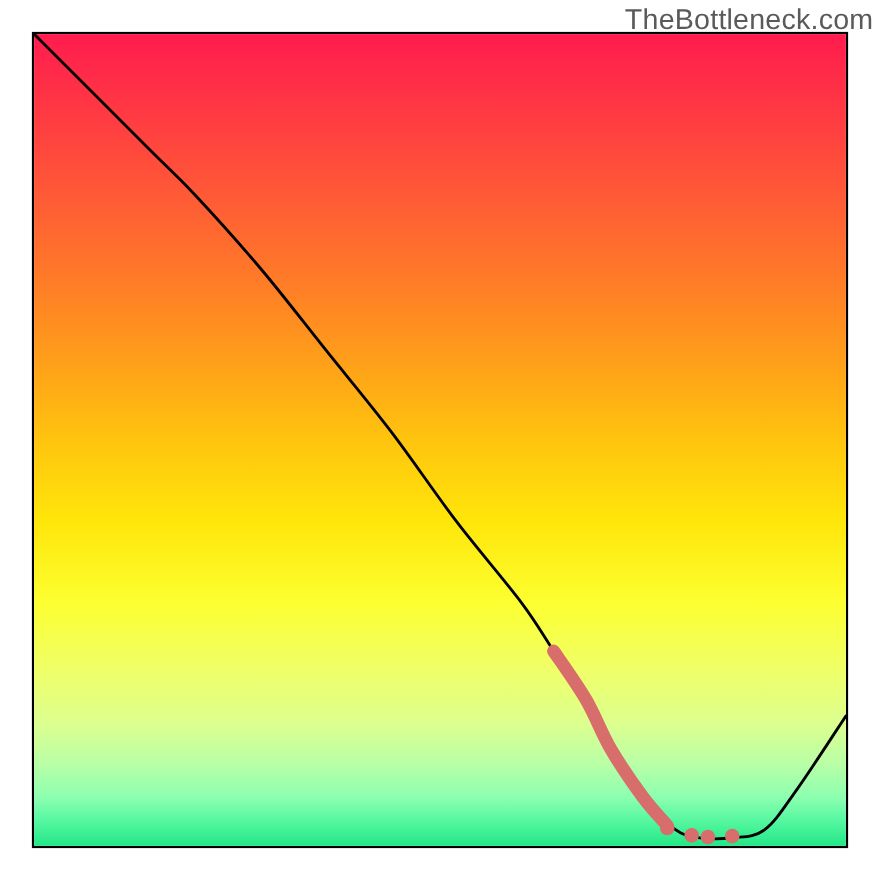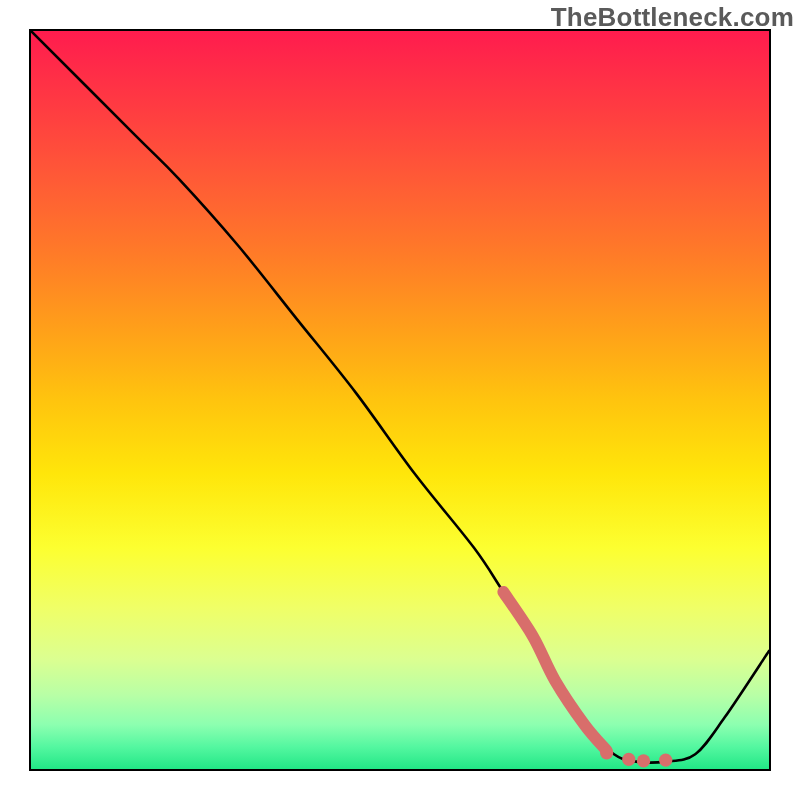--- a/index.html
+++ b/index.html
@@ -14,21 +14,21 @@
   .stage {
     position: relative;
     width: 800px;
     height: 800px;
   }
   .watermark {
     position: absolute;
     top: 2px;
     right: 6px;
     font-size: 26px;
-    font-weight: bold;
+    font-weight: normal;
     color: #5a5a5a;
     letter-spacing: 0.2px;
   }
   .plot-frame {
     position: absolute;
     left: 29px;
     top: 29px;
     width: 742px;
     height: 742px;
     border: 2px solid #000;

